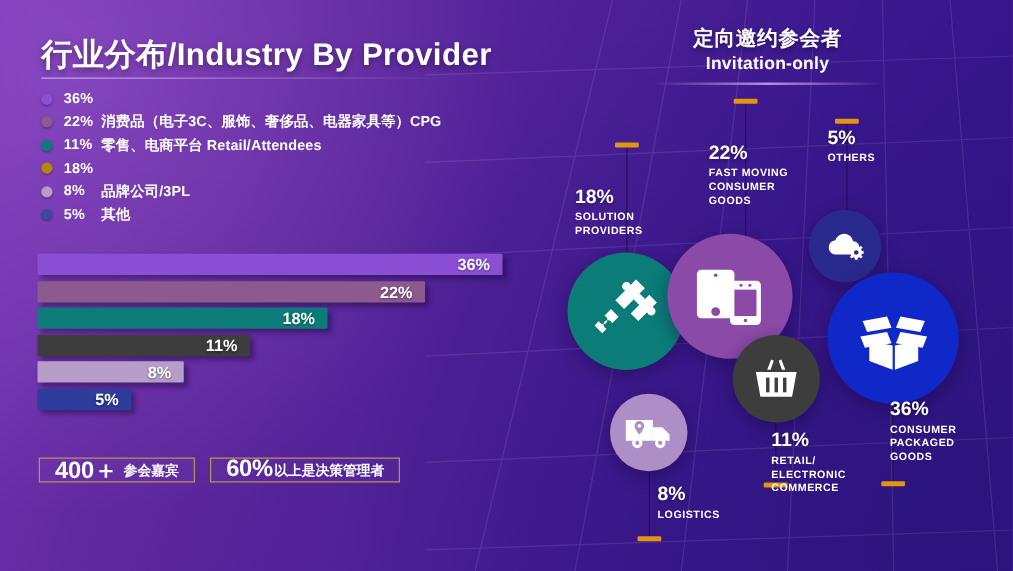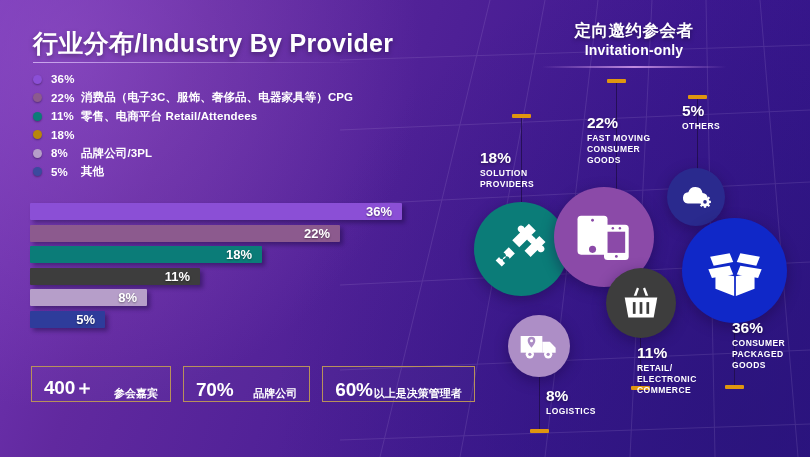--- a/index.html
+++ b/index.html
@@ -62,30 +62,30 @@
   }
   .bar-label {
     font-size:13px; font-weight:bold; color:#fff;
     padding-right:10px; text-shadow:0 1px 2px rgba(0,0,0,.4);
   }
 
   
   .stats { position:absolute; left:31px; top:366px; display:flex; gap:12px; }
   .stat {
     border:1.3px solid #b8915a;
-    height:36px; display:flex; align-items:flex-end;
+    height:20px; display:flex; align-items:center;
     padding:0 12px; white-space:nowrap;
     background:rgba(255,255,255,.025);
   }
   .stat-num { font-size:19px; font-weight:bold; letter-spacing:-.2px; }
-  .stat-txt { font-size:11px; font-weight:bold; margin-left:20px; }
+  .stat-txt { font-size:11px; font-weight:bold; margin-left:5px; }
   .stat-txt.tight { margin-left:1px; }
 
   
-  .right { position:absolute; left:464px; top:0; width:340px; height:381px; }
+  .right { position:absolute; left:444px; top:0; width:340px; height:381px; }
   .rtitle-cn {
     position:absolute; left:0; right:0; top:20px; text-align:center;
     font-size:16.5px; font-weight:bold; letter-spacing:.5px;
     text-shadow:0 2px 4px rgba(0,0,0,.35);
   }
   .rtitle-en {
     position:absolute; left:0; right:0; top:42px; text-align:center;
     font-size:14px; font-weight:bold; letter-spacing:.2px;
   }
   .rtitle-rule {
@@ -208,24 +208,20 @@
         </div>
       </div>
     </div>
 
     <div class="stats">
       <div class="stat">
         <span class="stat-num">400＋</span>
         <span class="stat-txt">参会嘉宾</span>
       </div>
       <div class="stat">
-        <span class="stat-num">70%</span>
-        <span class="stat-txt">品牌公司</span>
-      </div>
-      <div class="stat">
         <span class="stat-num">60%</span>
         <span class="stat-txt tight">以上是决策管理者</span>
       </div>
     </div>
   </div>
 
   <div class="right">
 
     <div class="rtitle-cn">定向邀约参会者</div>
     <div class="rtitle-en">Invitation-only</div>

